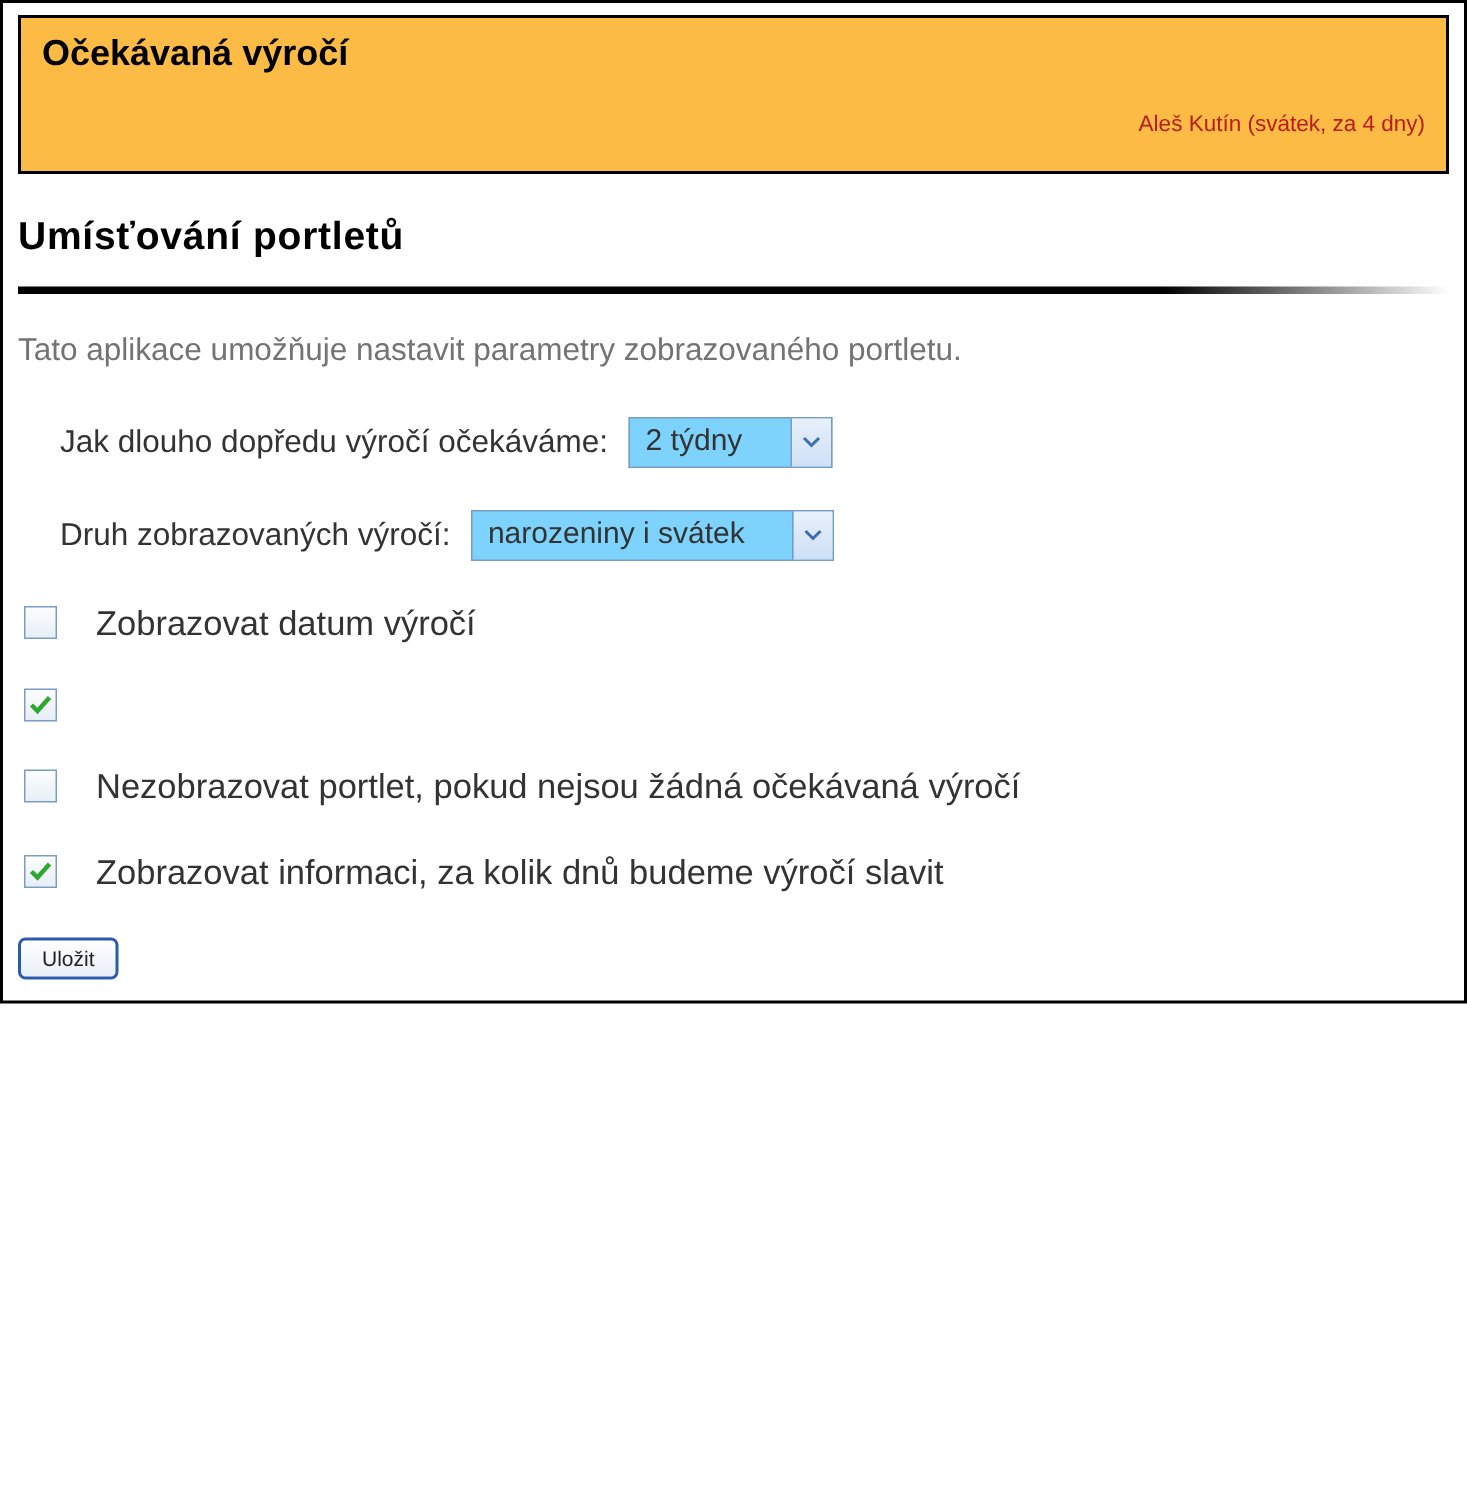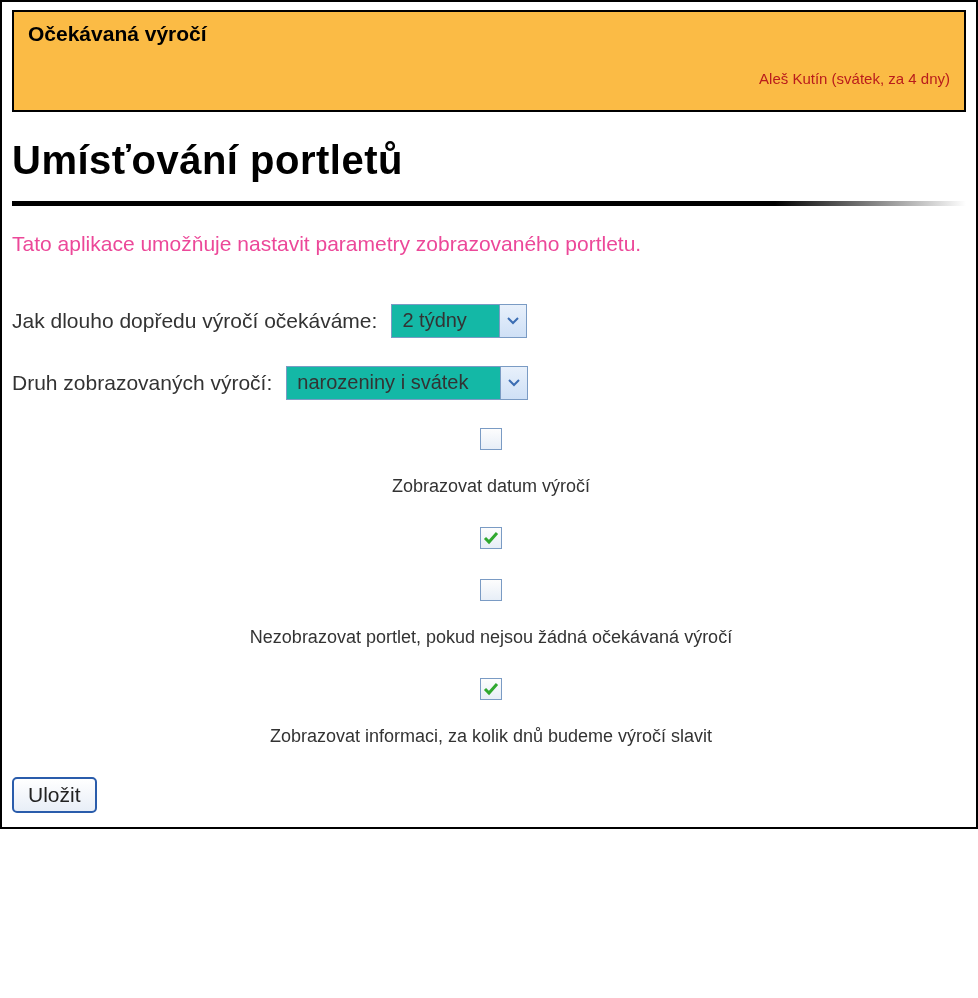--- a/index.html
+++ b/index.html
@@ -19,66 +19,67 @@
 
   
   .anniv-box {
     border: 2px solid #000;
     background: #fbbb45;
     padding: 10px 14px 20px 14px;
     margin-bottom: 26px;
   }
   .anniv-title {
     font-weight: bold;
-    font-size: 21px;
+    font-size: 24px;
     color: #000;
     margin-bottom: 22px;
   }
   .anniv-line {
     font-size: 15px;
     color: #b91c1c;
     line-height: 1.45;
     text-align: right;
   }
 
   
   .page-heading {
     font-weight: bold;
-    font-size: 40px;
+    font-size: 26px;
     color: #000;
     margin: 6px 0 18px 0;
     letter-spacing: 0.5px;
   }
   .heading-rule {
     height: 5px;
     background: linear-gradient(to right, #000 0%, #000 80%, #fff 100%);
     margin-bottom: 26px;
   }
 
   
   .intro-text {
-    color: #ec4899;
+    color: #737373;
     font-size: 21px;
-    margin-bottom: 48px;
+    margin-bottom: 32px;
   }
 
   
   .form-row {
     display: flex;
     align-items: center;
     gap: 14px;
     margin-bottom: 28px;
     font-size: 21px;
     color: #333;
+    margin-left: 28px;
   }
   .select-wrap {
     display: inline-flex;
     align-items: stretch;
     border: 1px solid #7a9bc4;
-    background: #14b8a6;
+    background: #7dd3fc;
     height: 34px;
     box-sizing: border-box;
     gap: 22px;
   }
   .select-value {
     padding: 4px 10px 0 10px;
     font-size: 20px;
     color: #333;
   }
   .select-btn {
@@ -93,23 +94,22 @@
 
   
   .check-list {
     margin: 6px 0 24px 4px;
   }
   .check-row {
     display: flex;
     align-items: center;
     gap: 26px;
     margin-bottom: 30px;
-    font-size: 18px;
+    font-size: 23px;
     color: #333;
-    flex-direction: column;
   }
   .checkbox {
     width: 22px;
     height: 22px;
     border: 1px solid #7a9bc4;
     background: linear-gradient(#fdfdfd, #e7eef7);
     box-sizing: border-box;
     display: flex;
     align-items: center;
     justify-content: center;
@@ -117,21 +117,21 @@
   }
   .checkbox svg { display: block; }
 
   
   .button {
     display: inline-block;
     border: 2px solid #2a5cab;
     border-radius: 5px;
     background: linear-gradient(#ffffff, #e8eef7);
     padding: 4px 14px;
-    font-size: 21px;
+    font-size: 14px;
     color: #222;
     cursor: pointer;
   }
 </style>
 </head>
 <body>
 
 
 
 

